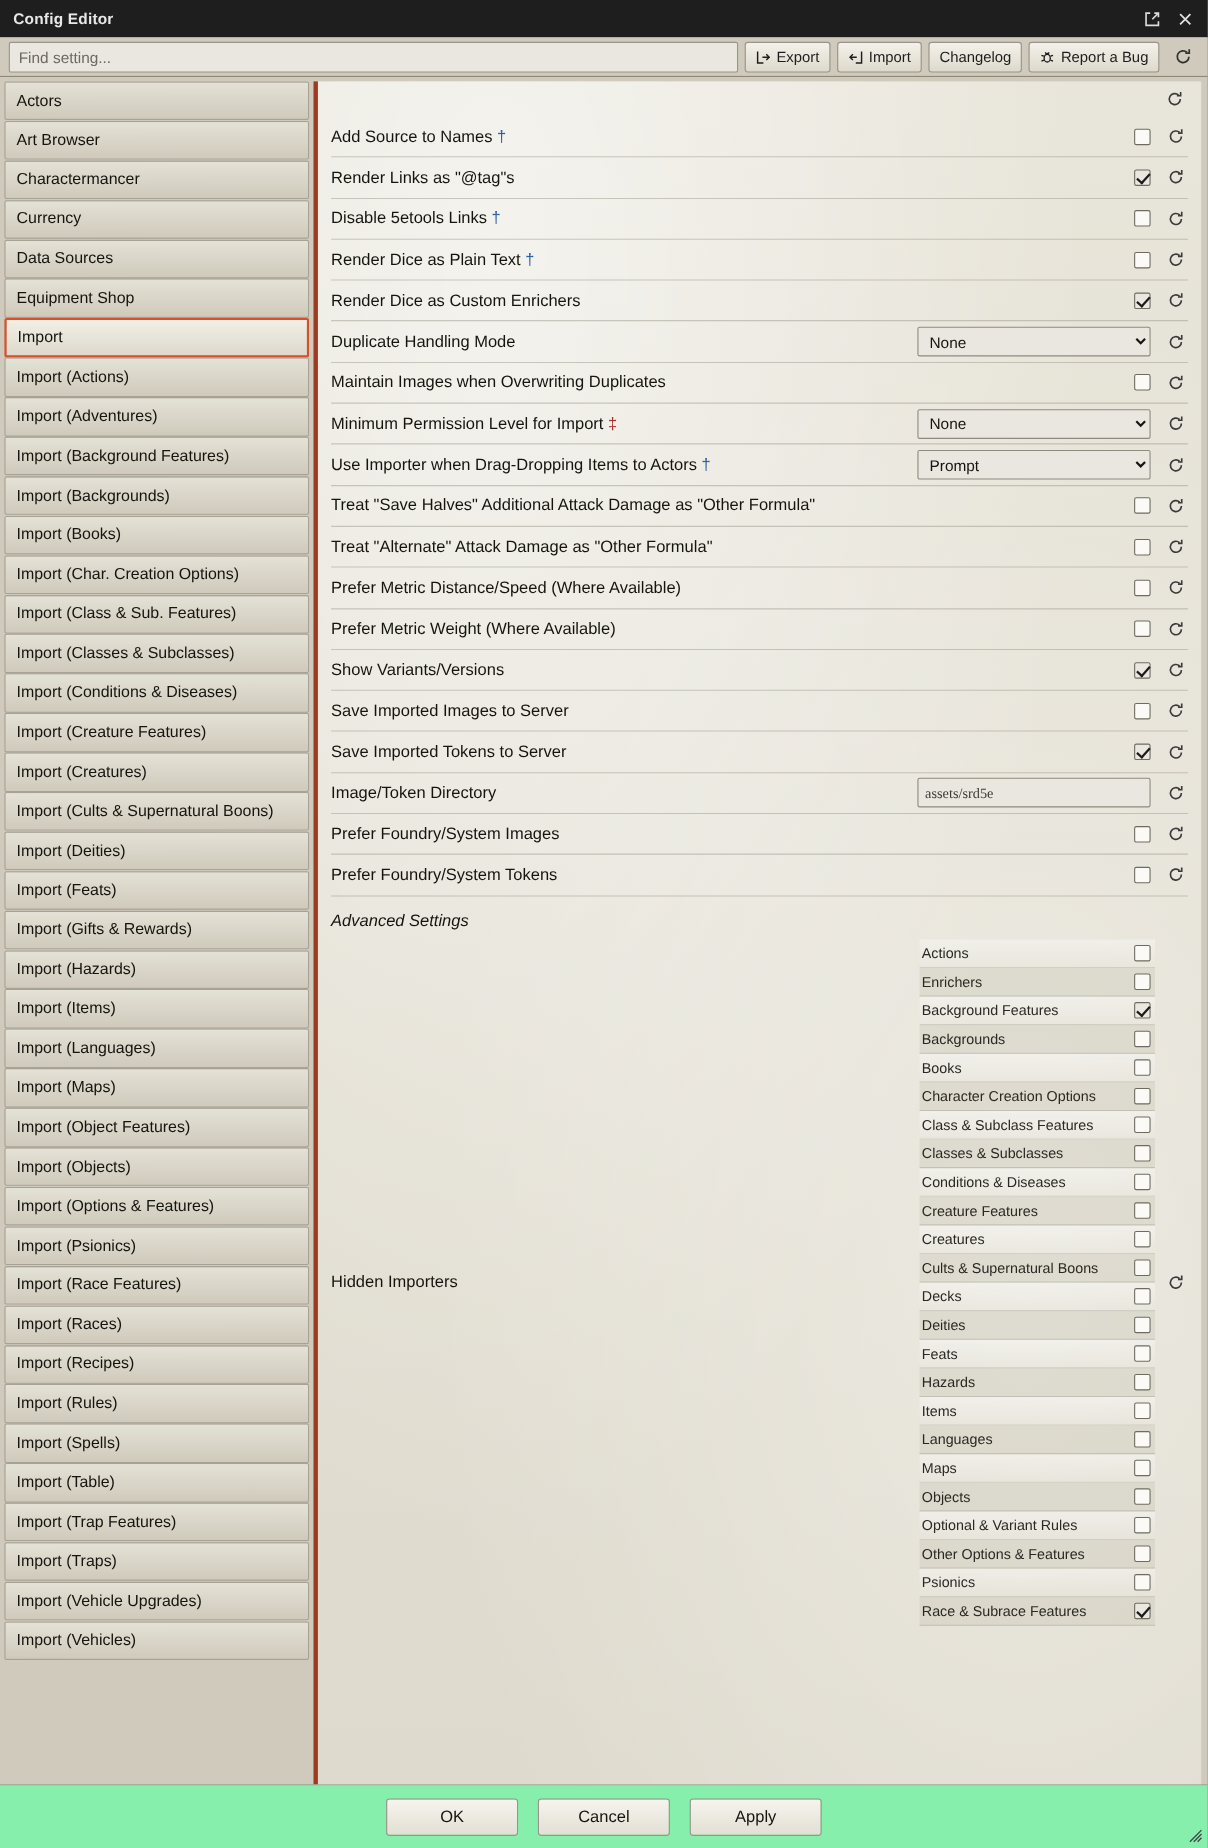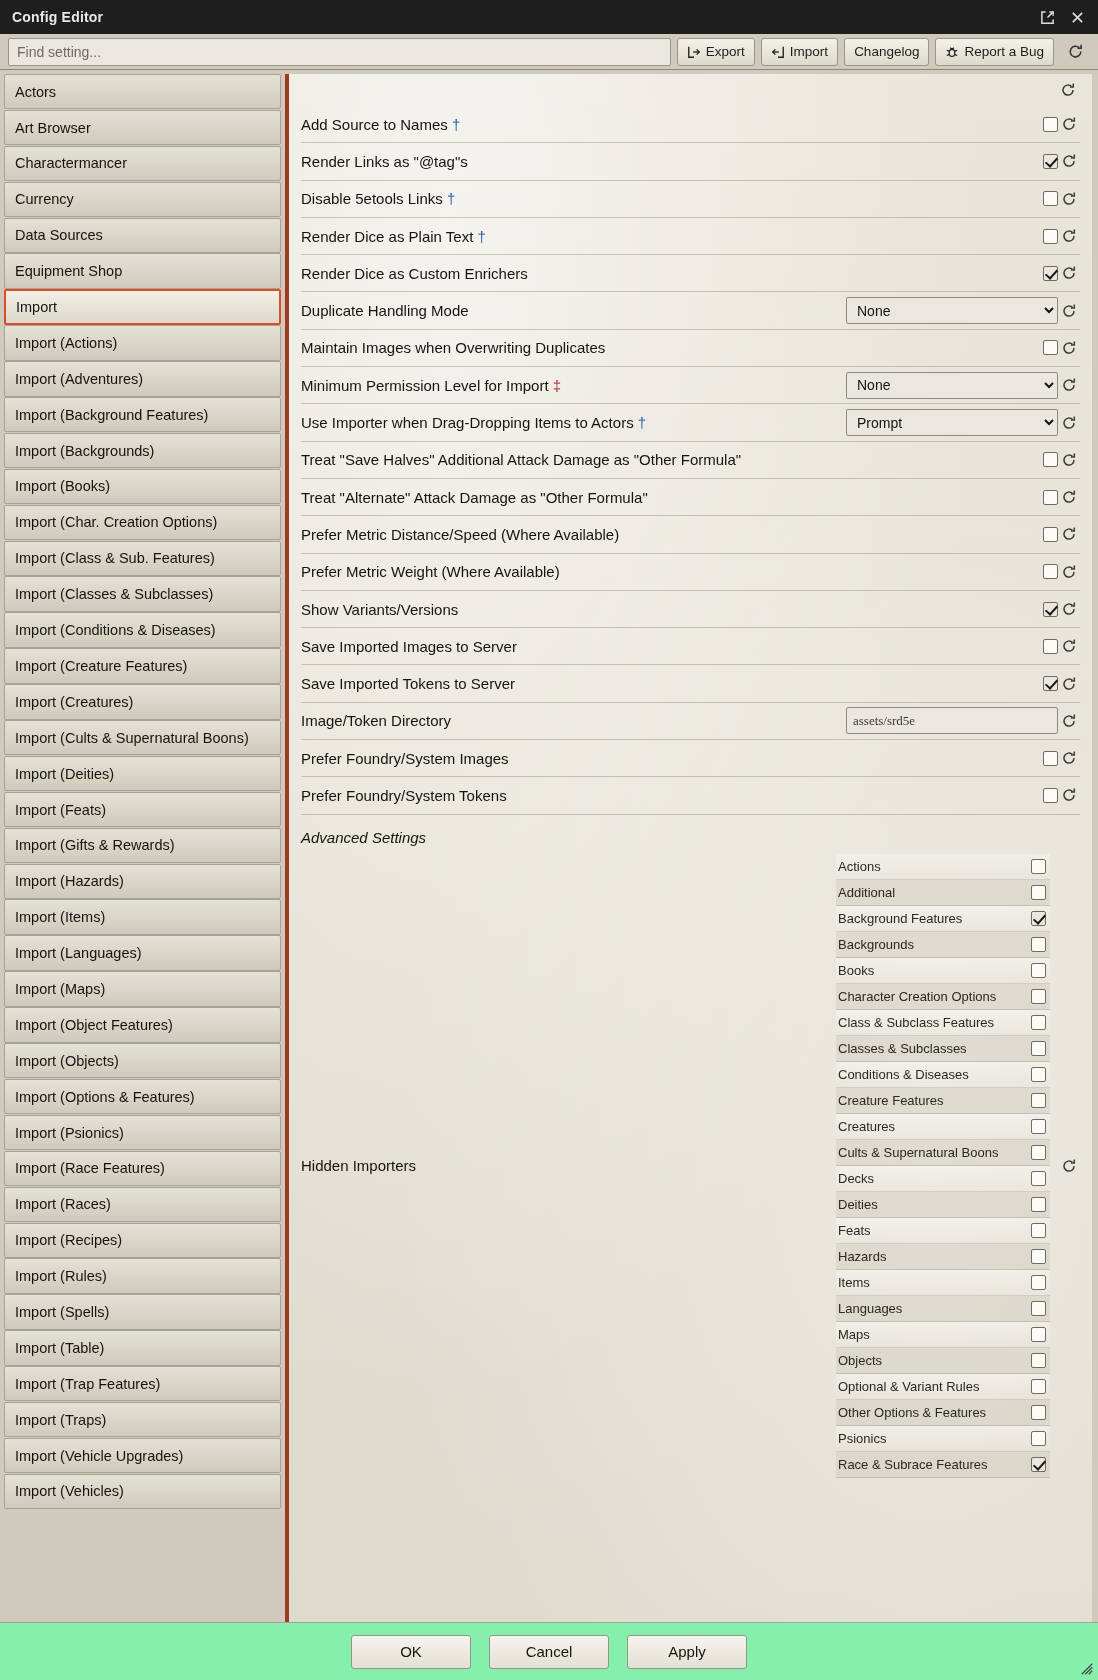--- a/index.html
+++ b/index.html
@@ -130,21 +130,21 @@
   }
   .icon-reset {
     width: 20px; height: 20px;
     color: #3b3b3b;
     display: flex; align-items: center; justify-content: center;
     cursor: pointer;
   }
   .row {
     display: flex; align-items: center;
     height: 37.3px;
-    gap: 0;
+    gap: 12px;
     border-bottom: 1px solid rgba(150,145,130,.45);
   }
   .row:nth-child(odd) .rlabel { }
   .rlabel {
     flex: 1 1 auto;
     font-size: 15px;
     color: #15140f;
     white-space: nowrap;
     overflow: hidden;
   }
@@ -718,21 +718,21 @@
         <div class="adv-header">Advanced Settings</div>
 
         <div class="hidden-block">
           <div class="hidden-label">Hidden Importers</div>
           <div class="hidden-list" id="hidden-list">
               <div class="hrow">
                 <span>Actions</span>
                 <span class="cb"></span>
               </div>
               <div class="hrow">
-                <span>Additional</span>
+                <span>Enrichers</span>
                 <span class="cb"></span>
               </div>
               <div class="hrow">
                 <span>Background Features</span>
                 <span class="cb checked"></span>
               </div>
               <div class="hrow">
                 <span>Backgrounds</span>
                 <span class="cb"></span>
               </div>

